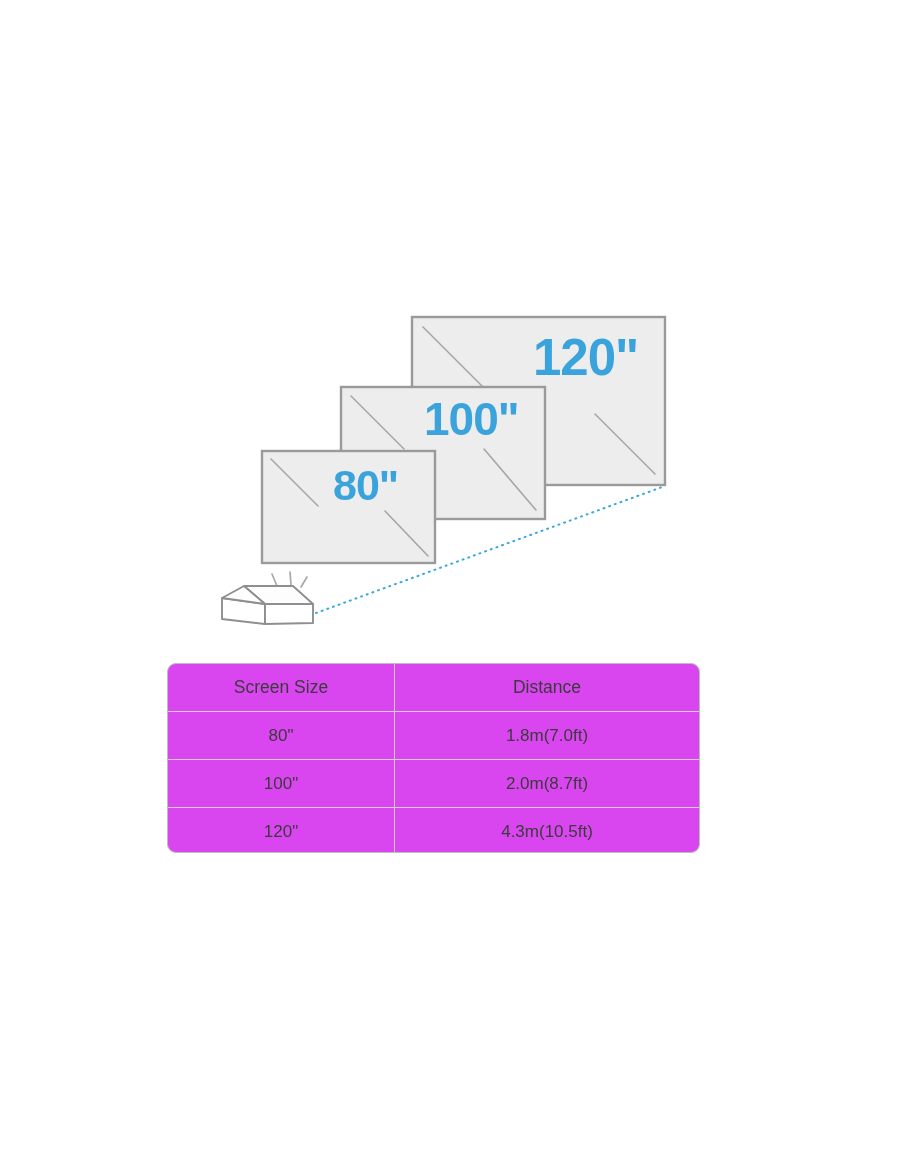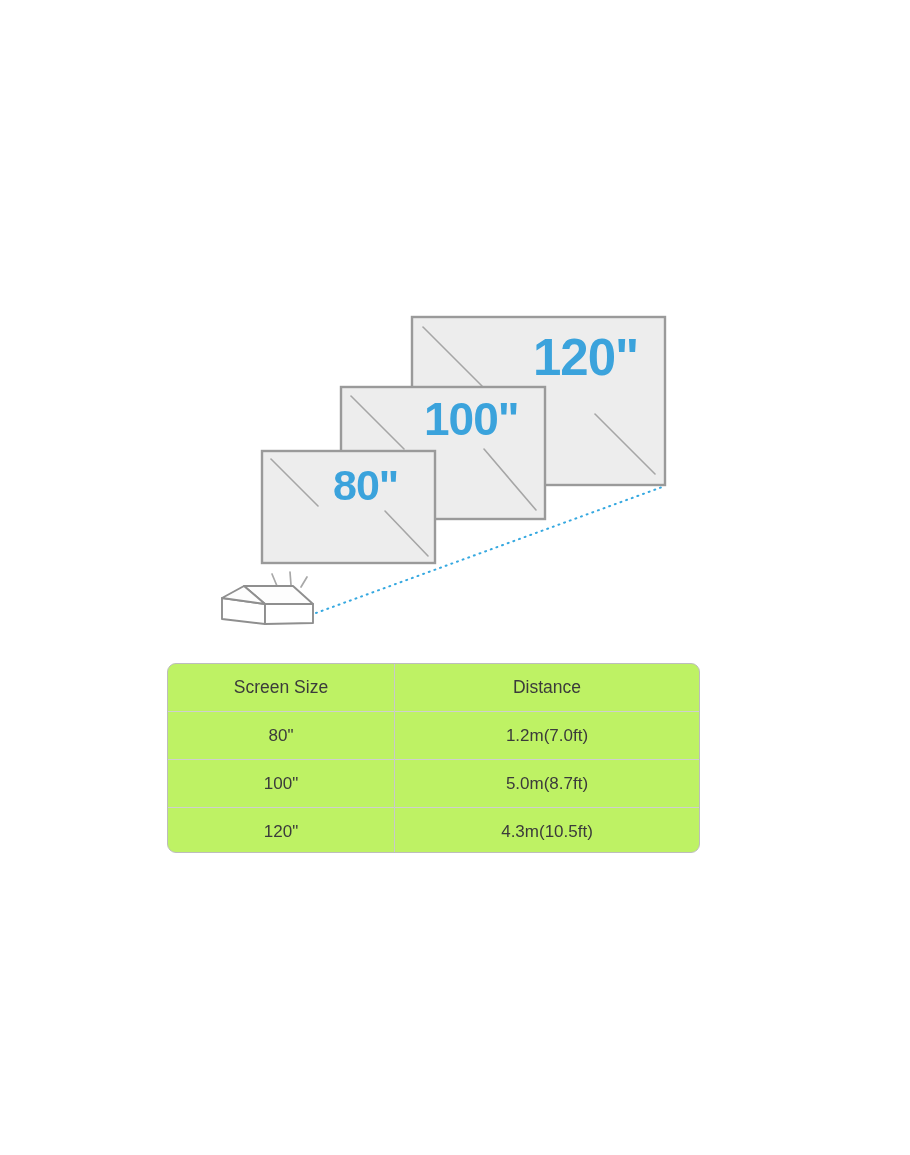--- a/index.html
+++ b/index.html
@@ -88,21 +88,21 @@
     position: absolute;
     left: 167px;
     top: 663px;
     width: 533px;
     height: 190px;
     border: 1.6px solid #bdbdbd;
     border-radius: 9px;
     box-sizing: border-box;
     border-collapse: separate;
     overflow: hidden;
-    background: #bef264;
+    background: #d946ef;
   }
   #spec-table table {
     width: 100%;
     height: 100%;
     border-collapse: collapse;
     table-layout: fixed;
   }
   #spec-table th,
   #spec-table td {
     text-align: center;
@@ -186,25 +186,25 @@
     <table>
       <thead>
         <tr>
           <th>Screen Size</th>
           <th>Distance</th>
         </tr>
       </thead>
       <tbody>
         <tr>
           <td>80"</td>
-          <td>1.2m(7.0ft)</td>
+          <td>1.8m(7.0ft)</td>
         </tr>
         <tr>
           <td>100"</td>
-          <td>5.0m(8.7ft)</td>
+          <td>2.0m(8.7ft)</td>
         </tr>
         <tr>
           <td>120"</td>
           <td>4.3m(10.5ft)</td>
         </tr>
       </tbody>
     </table>
   </div>
 
 </div>

